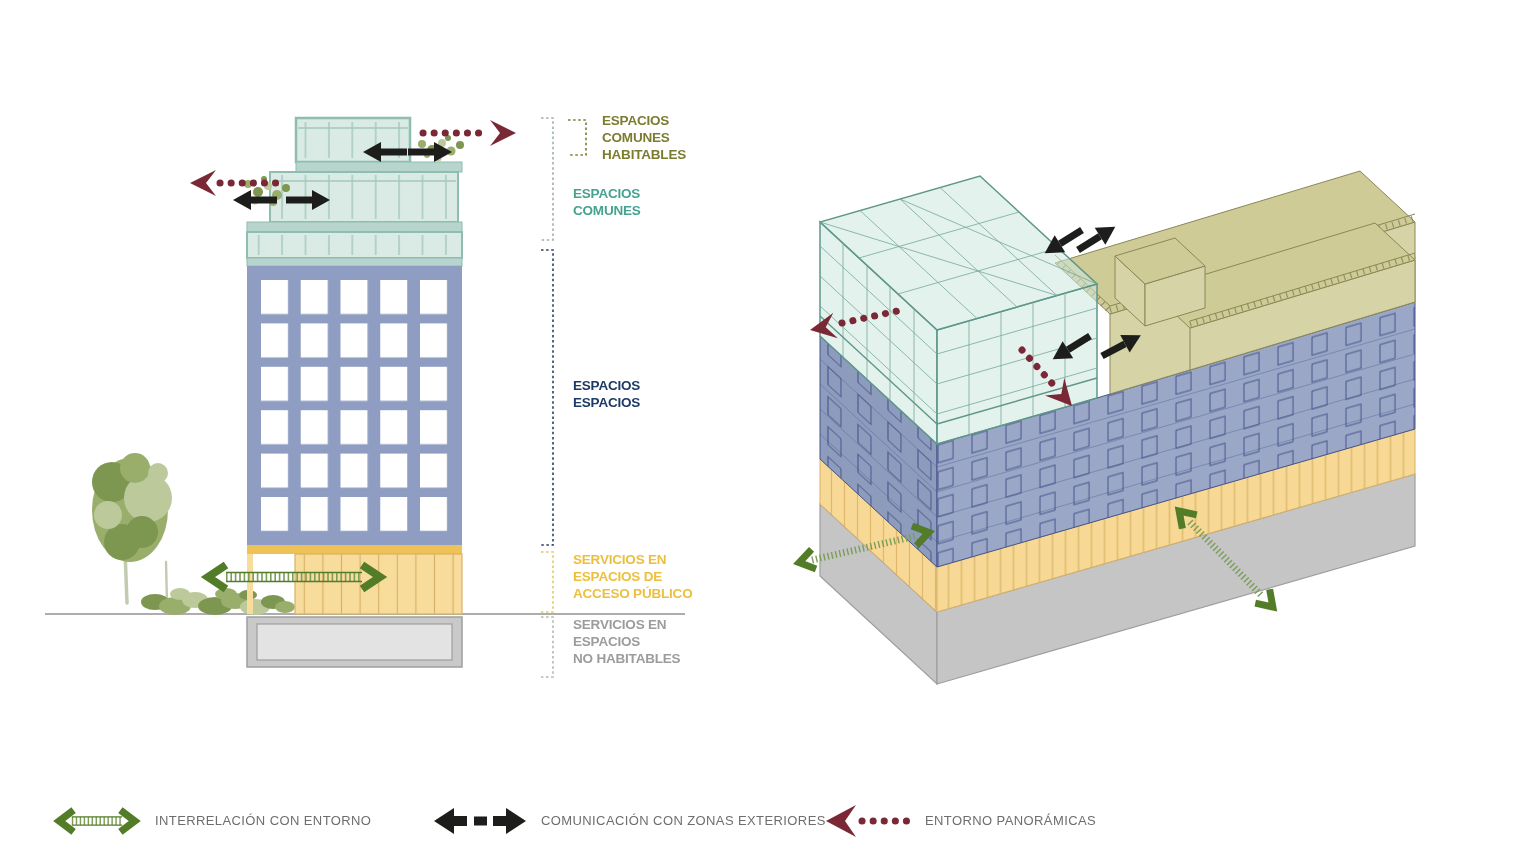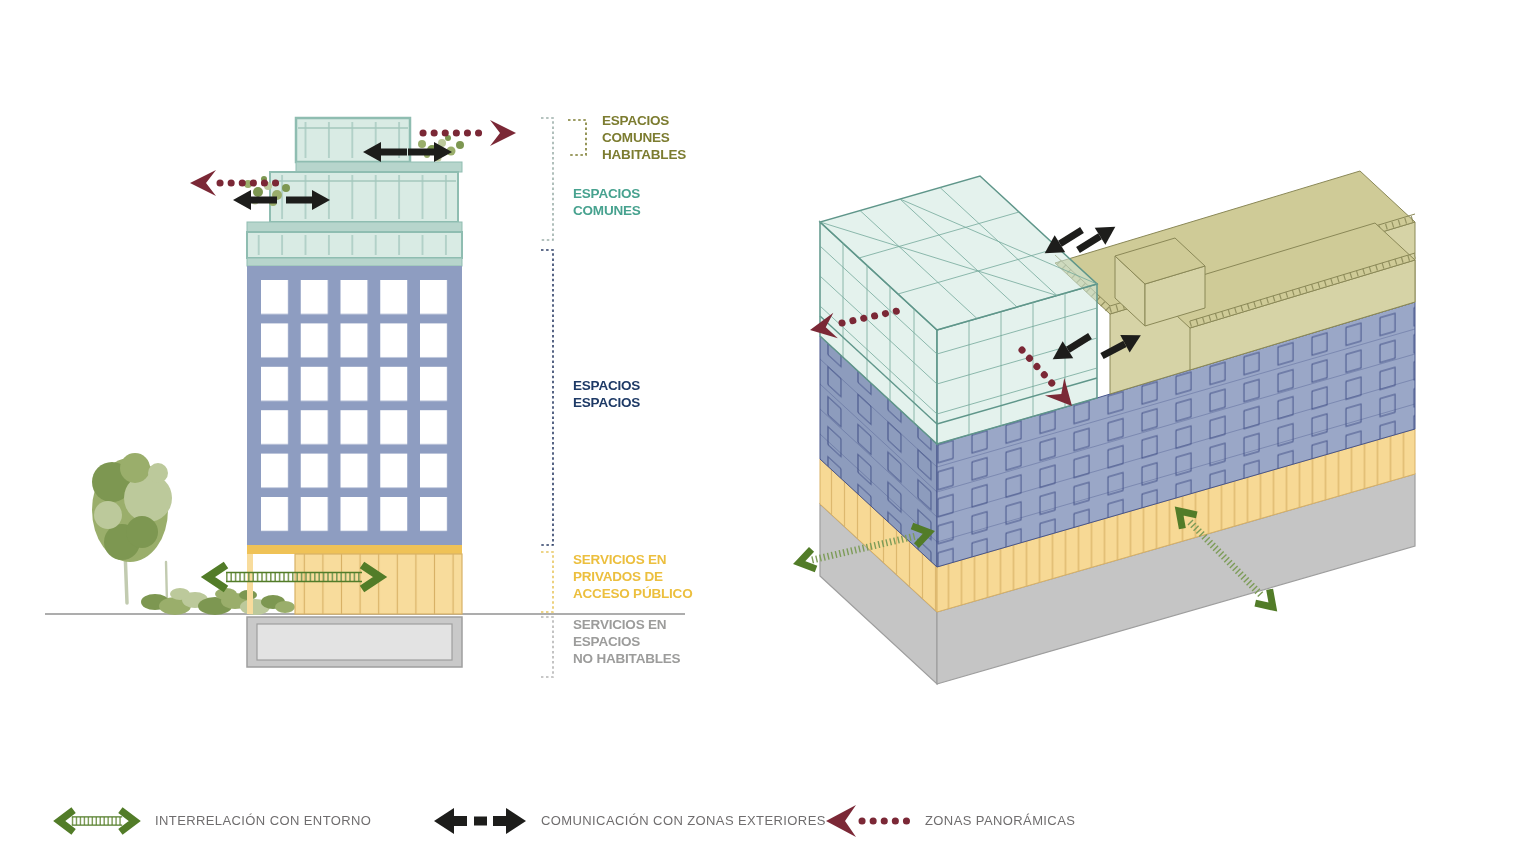--- a/index.html
+++ b/index.html
@@ -212,21 +212,21 @@
   <div class="slabel" style="left: 573px; top: 185px; color: rgb(71, 162, 143);">
     <span>ESPACIOS</span>
     <span>COMUNES</span>
   </div>
   <div class="slabel" style="left: 573px; top: 377px; color: rgb(30, 58, 102);">
     <span>ESPACIOS</span>
     <span>ESPACIOS</span>
   </div>
   <div class="slabel" style="left: 573px; top: 551px; color: rgb(236, 191, 62);">
     <span>SERVICIOS EN</span>
-    <span>PRIVADOS DE</span>
+    <span>ESPACIOS DE</span>
     <span>ACCESO PÚBLICO</span>
   </div>
   <div class="slabel" style="left: 573px; top: 616px; color: rgb(156, 156, 155);">
     <span>SERVICIOS EN</span>
     <span>ESPACIOS</span>
     <span>NO HABITABLES</span>
   </div>
 
   <svg style="left:760px;top:60px;" width="700" height="700" viewBox="0 0 700 700">
     <defs>
@@ -394,16 +394,16 @@
       <rect class="f-black" x="44" y="12.5" width="13" height="9"></rect>
       <rect class="f-black" x="63" y="12" width="15" height="10"></rect>
       <polygon class="f-black" points="76,4 96,17 76,30"></polygon>
     </svg>
     <div class="legend-label" style="left:541px;top:813px;text-align:center;">COMUNICACIÓN CON ZONAS EXTERIORES</div>
 
     <svg style="left:820px;top:804px;" width="105" height="34" viewBox="0 0 105 34">
       <polygon class="f-maroon" points="6,17 36,1 25,17 36,33"></polygon>
       <line class="dot-maroon" x1="42" y1="17" x2="97" y2="17"></line>
     </svg>
-    <div class="legend-label" style="left:925px;top:813px;">ZONAS PANORÁMICAS</div>
+    <div class="legend-label" style="left:925px;top:813px;">ENTORNO PANORÁMICAS</div>
   </div>
 
 </div>
 
 </body></html>

